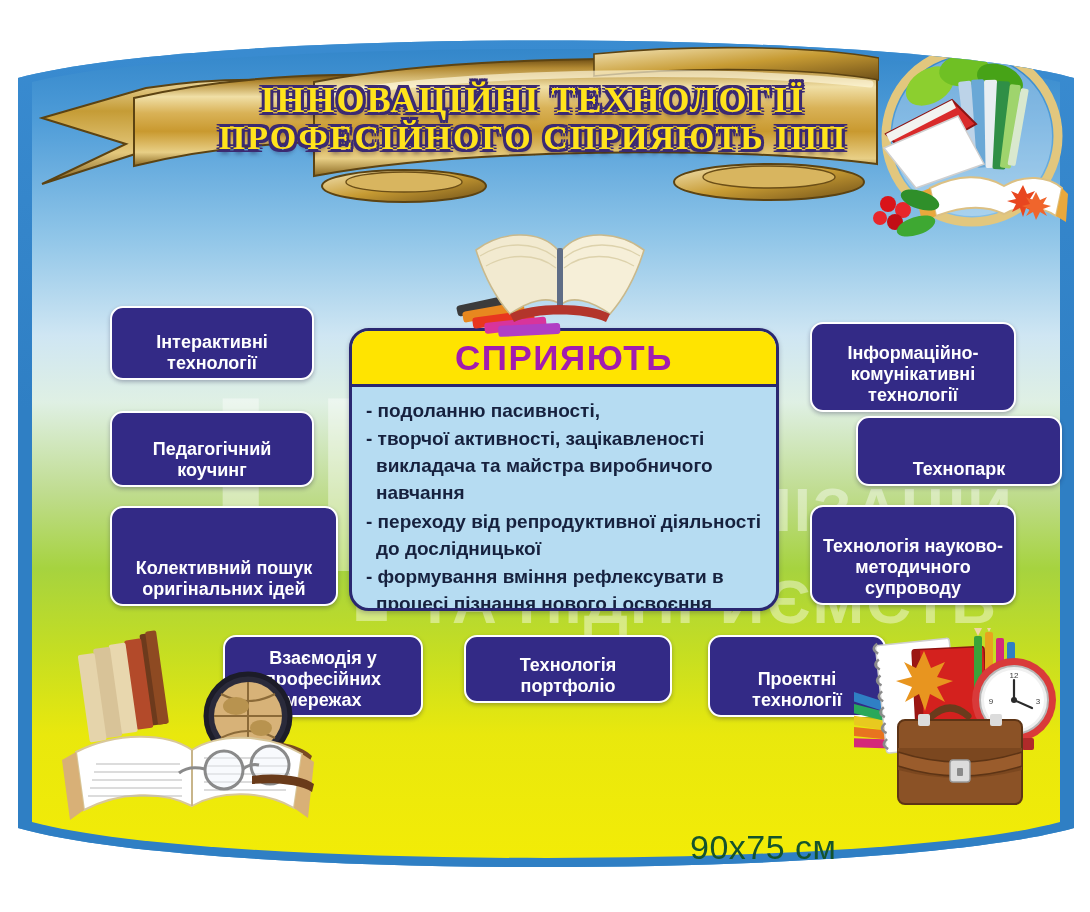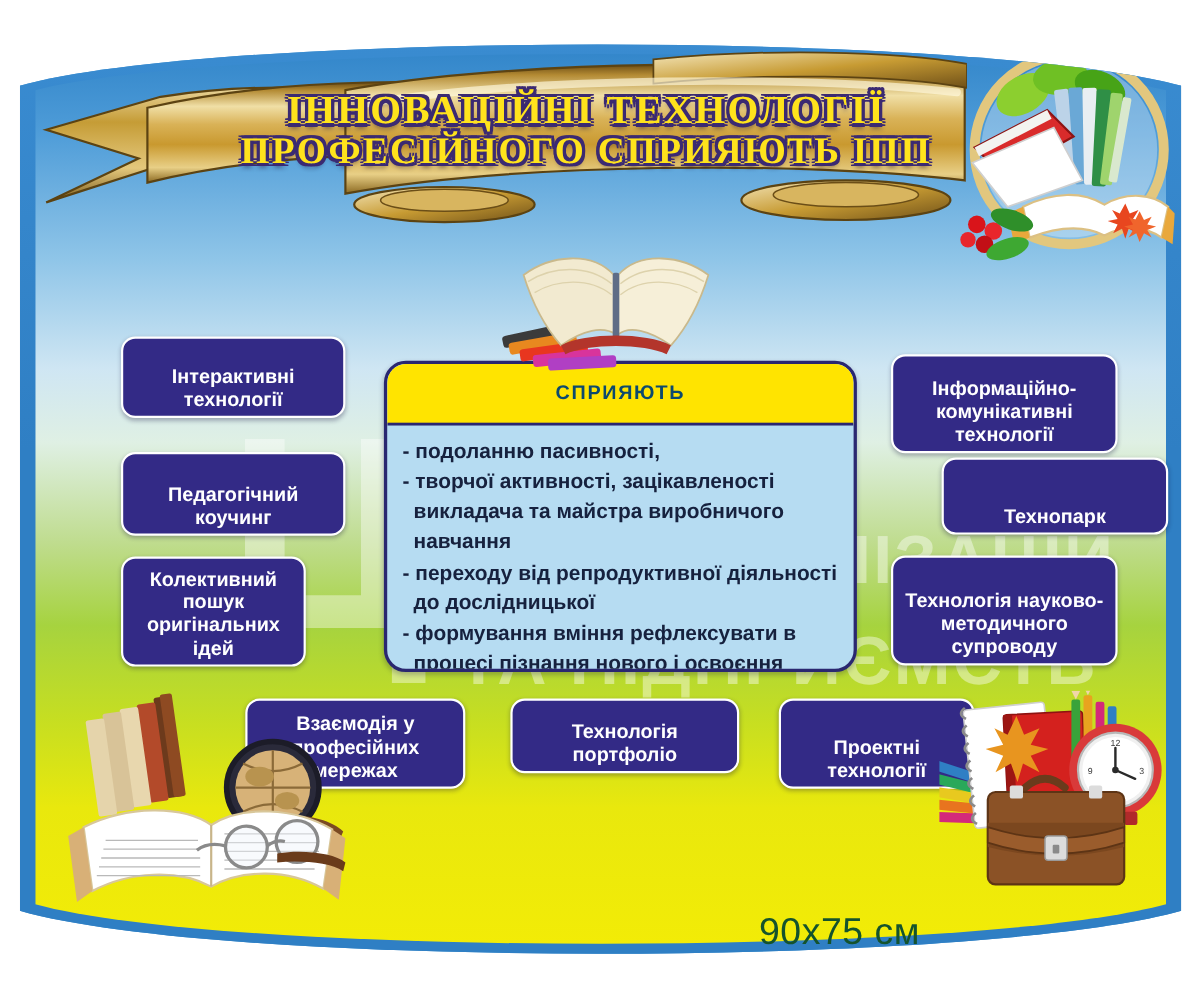--- a/index.html
+++ b/index.html
@@ -131,21 +131,21 @@
     font-size:18px;
     box-shadow:0 2px 4px rgba(20,15,60,.30);
     z-index:4;
     padding:4px 8px;
     box-sizing:border-box;
   }
 
   
   #box-l1{left:92px;  top:284px; width:204px; height:74px;}
   #box-l2{left:92px;  top:389px; width:204px; height:76px;}
-  #box-l3{left:92px;  top:484px; width:168px; height:100px;}
+  #box-l3{left:92px;  top:484px; width:228px; height:100px;}
   
   #box-r1{left:792px; top:280px; width:206px; height:90px;margin-top:20px;}
   #box-r2{left:792px; top:394px; width:206px; height:70px;margin-left:46px;}
   #box-r3{left:792px; top:483px; width:206px; height:100px;}
   
   #box-b1{left:205px; top:613px; width:200px; height:82px;}
   #box-b2{left:446px; top:613px; width:208px; height:68px;}
   #box-b3{left:690px; top:613px; width:178px; height:82px;}
 
   
@@ -161,21 +161,21 @@
     box-shadow:0 2px 5px rgba(20,15,60,.25);
   }
   #center-header{
     height:53px;
     background:#ffe400;
     border-bottom:3px solid #2a2770;
     border-radius:16px 16px 0 0;
     display:flex;align-items:center;justify-content:center;
   }
   #center-header-text{
-    font-size:18px;font-weight:bold;color:#0c4a6e;letter-spacing:1.5px;
+    font-size:35px;font-weight:bold;color:#a21caf;letter-spacing:1.5px;
   }
   #center-body{
     padding:10px 10px 6px 14px;
   }
   .bullet{
     font-size:19px;
     font-weight:bold;
     color:#16213e;
     line-height:1.43;
     margin:0 0 1px 0;

